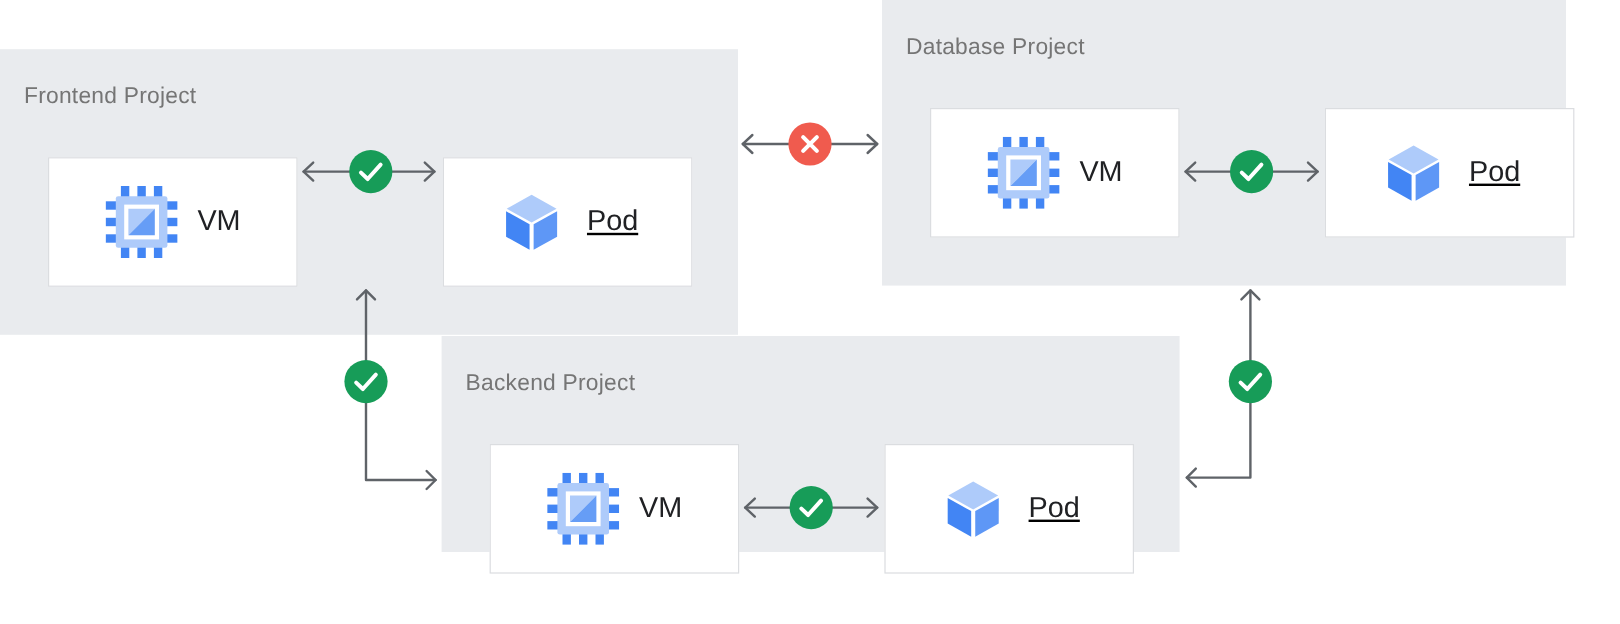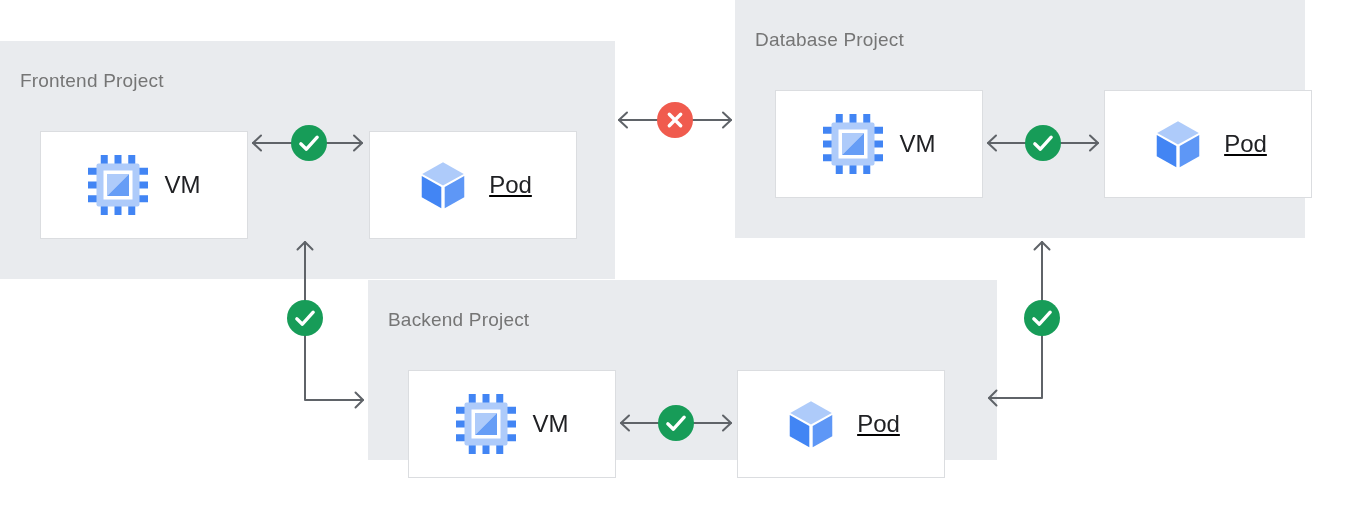--- a/index.html
+++ b/index.html
@@ -16,21 +16,21 @@
     --icon-blue-dark:#4285F4;
     --icon-blue-cube-right:#5E97F6;
   }
   html,body{margin:0;padding:0;background:#FFFFFF;}
   body{font-family:"Liberation Sans", sans-serif;}
   .canvas{position:relative;width:1350px;height:520px;background:#FFFFFF;overflow:hidden;}
 
   .panel{position:absolute;background:var(--panel-bg);}
   #panel-frontend{left:0;top:0;width:615px;height:238px;margin-top:41px;}
   #panel-database{left:735px;top:0;width:570px;height:238px;}
-  #panel-backend{left:368px;top:280px;width:615px;height:180px;padding-left:14px;}
+  #panel-backend{left:368px;top:280px;width:615px;height:180px;}
 
   .panel-title{
     position:absolute;left:20px;top:30px;
     font-size:19px;line-height:20px;color:var(--title-text);
     letter-spacing:.2px;white-space:nowrap;
   }
 
   .card{
     position:absolute;top:90px;width:208px;height:108px;
     background:var(--card-bg);border:1px solid var(--card-border);

